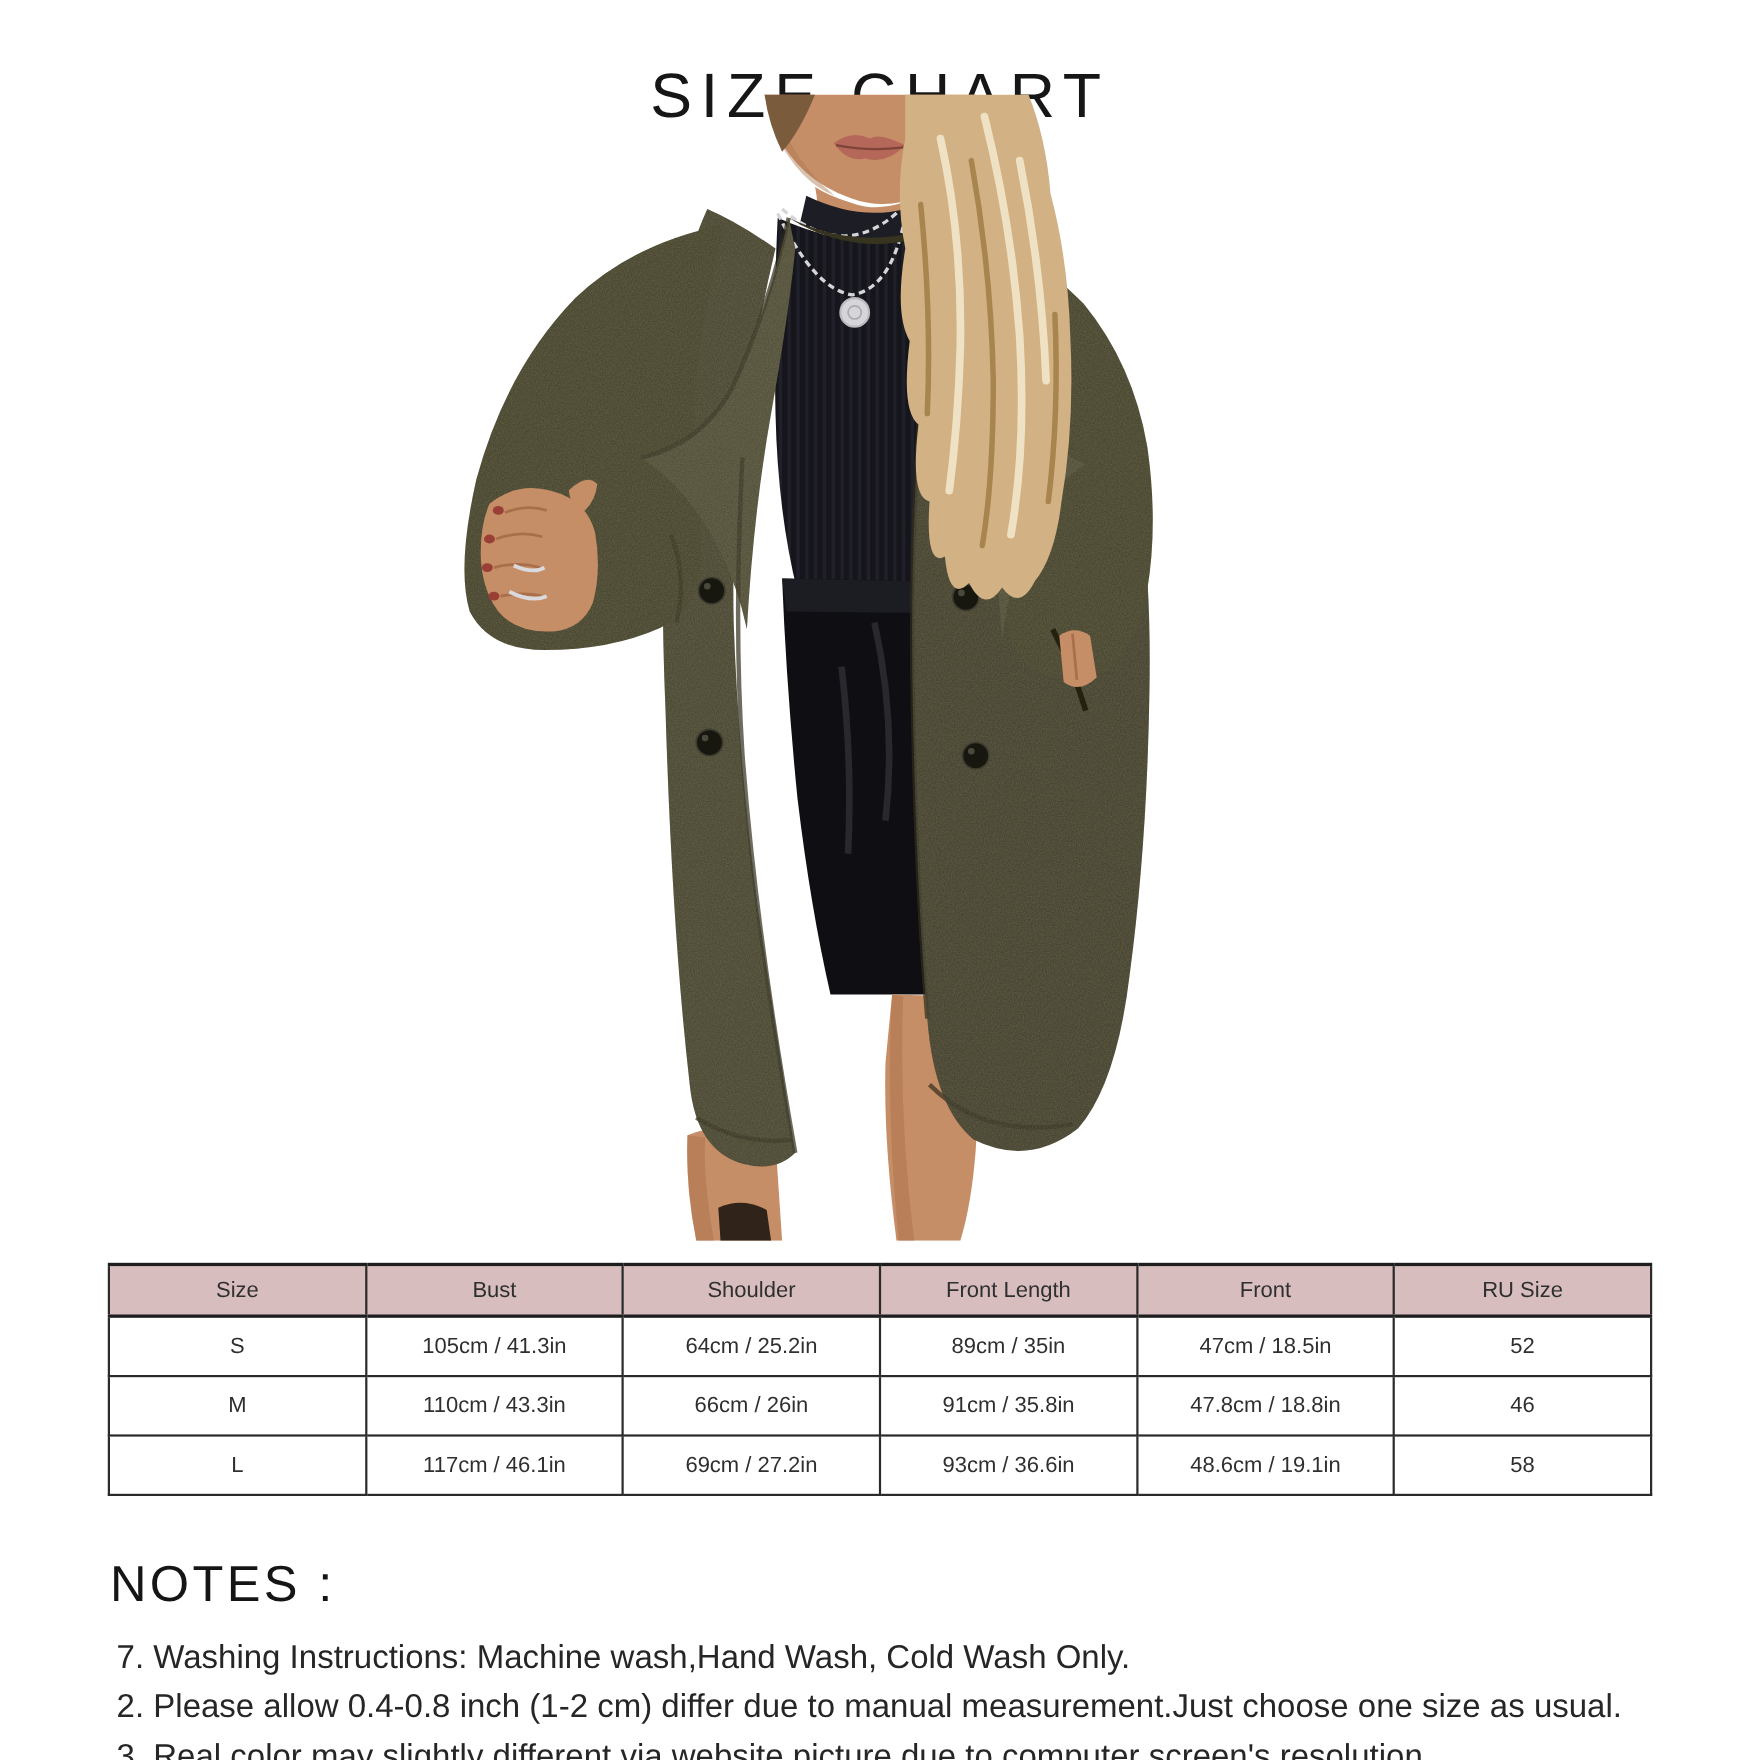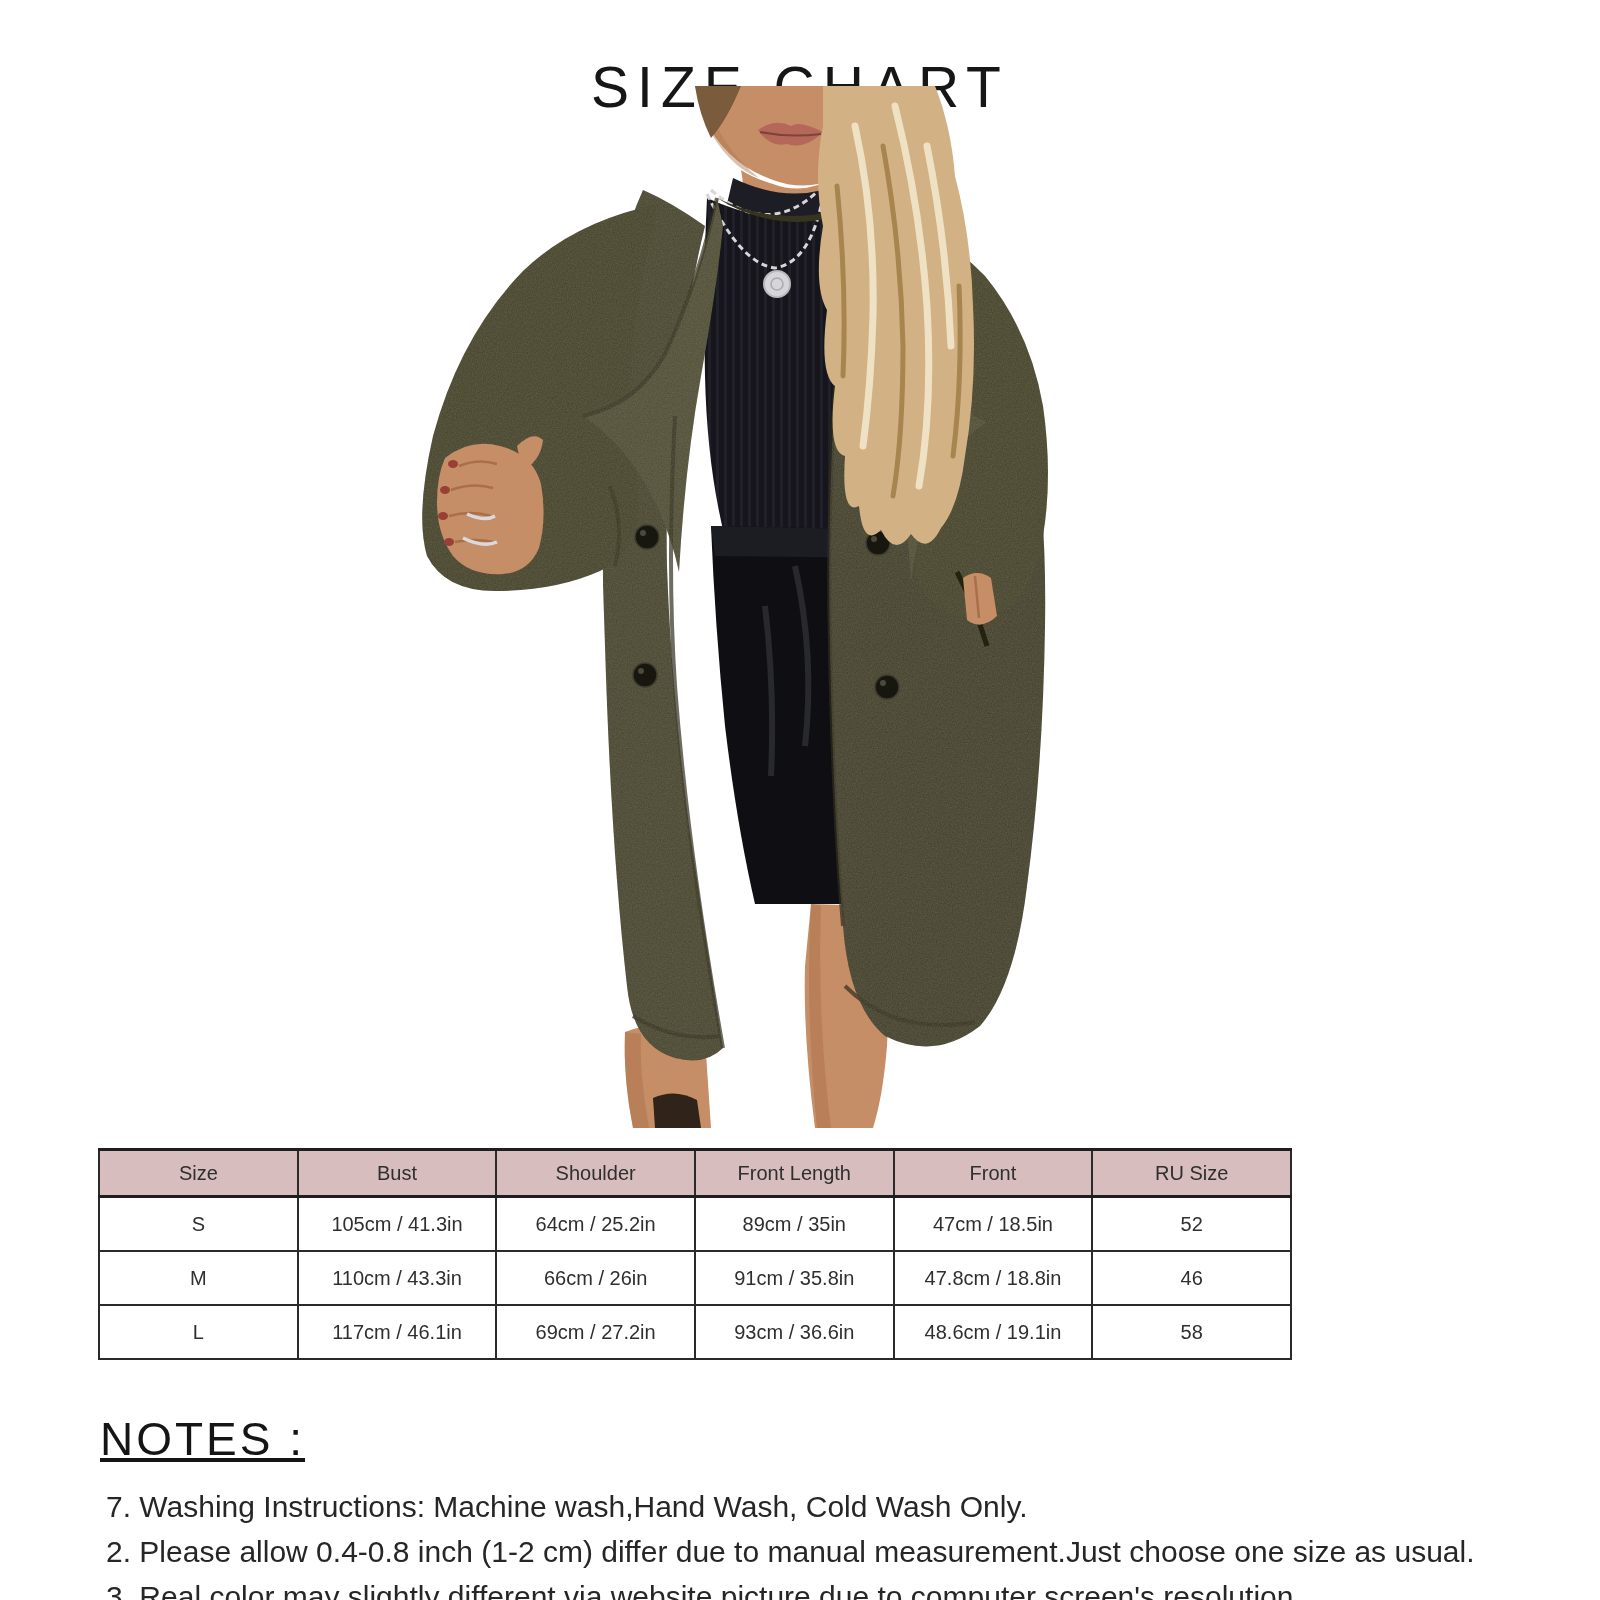--- a/index.html
+++ b/index.html
@@ -11,36 +11,36 @@
   .page-title{
     position:absolute;top:22px;left:0;width:1600px;
     text-align:center;font-size:57px;font-weight:400;
     letter-spacing:8px;color:#161616;margin-top:32px;
   }
   .photo-wrap{
     position:absolute;left:375px;top:86px;width:880px;height:1042px;
   }
   .photo-wrap svg{display:block;width:880px;height:1042px;}
   table.size-table{
-    position:absolute;left:98px;top:1148px;width:1194px;
+    position:absolute;left:98px;top:1148px;width:1404px;
     border-collapse:collapse;table-layout:fixed;
     font-size:20px;color:#2f2f2f;
   }
   table.size-table th{
     background:#d7bdbd;height:42px;font-weight:400;
     border:2px solid #2a2a2a;border-top:3px solid #1e1e1e;
     border-bottom:3px solid #1e1e1e;
   }
   table.size-table td{
     height:50px;text-align:center;background:#ffffff;
     border:2px solid #2a2a2a;
   }
   .notes-heading{
     position:absolute;left:100px;top:1412px;
-    font-size:46px;letter-spacing:3px;color:#151515;font-weight:400;text-decoration:underline;
+    font-size:46px;letter-spacing:3px;color:#151515;font-weight:400;
   }
   .notes-list{
     position:absolute;left:106px;top:1484px;
     font-size:30px;line-height:45px;color:#262626;white-space:nowrap;
   }
 </style>
 </head>
 <body>
 
 <div class="page-title">SIZE CHART</div>

